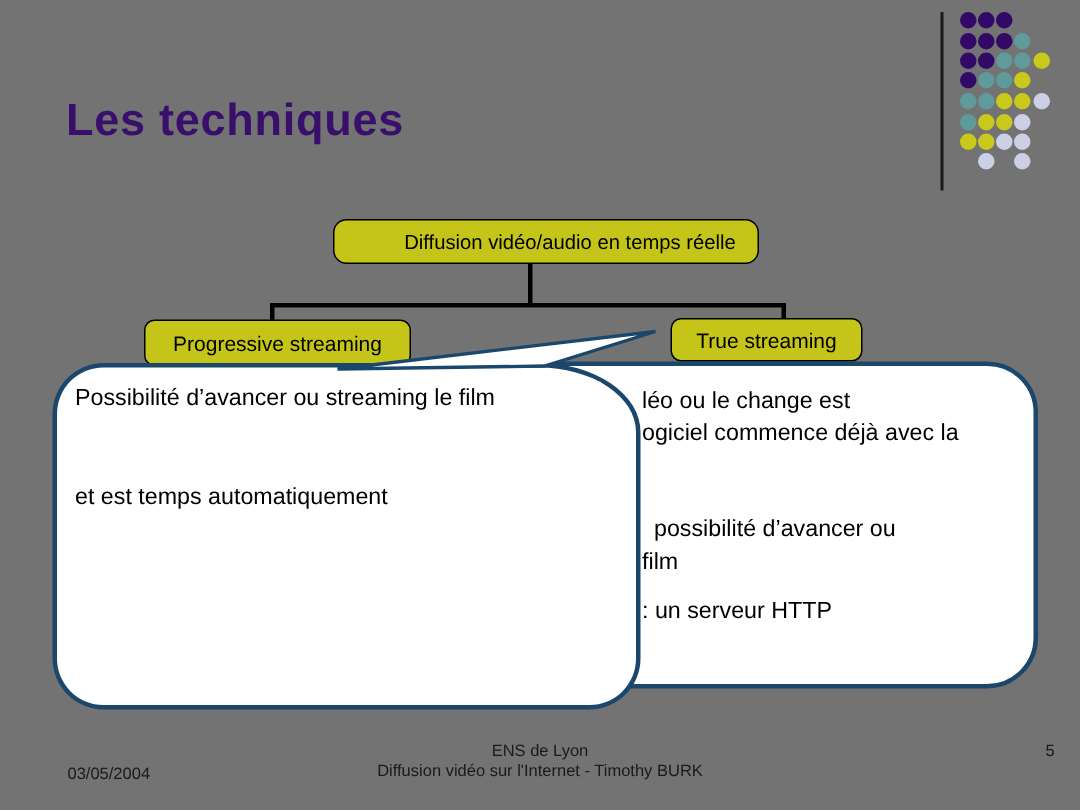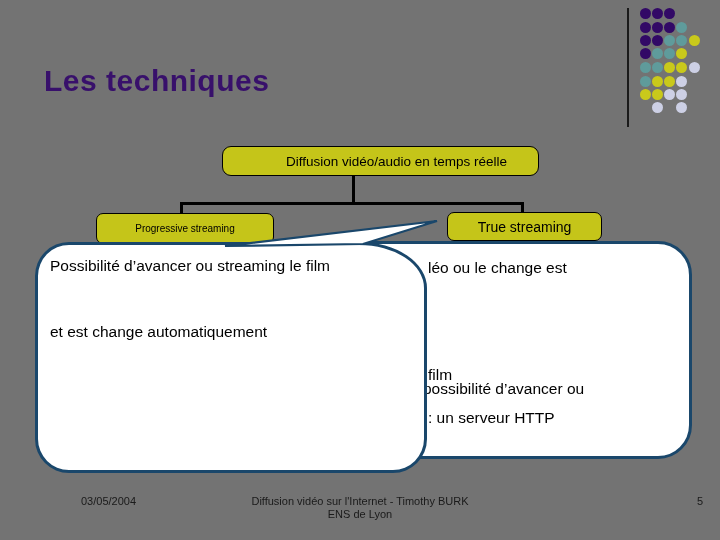--- a/index.html
+++ b/index.html
@@ -14,55 +14,55 @@
   }
   
   .deco-line { position:absolute; left:627px; top:8px; width:2px; height:119px; background:#1a1a1a; }
   .dot { position:absolute; width:11px; height:11px; border-radius:50%; }
   
   .node {
     position:absolute; background:#C5C519; border:1.5px solid #000;
     display:flex; align-items:center; justify-content:center;
     color:#000; z-index:1; box-sizing:border-box;
   }
-  .node-root { left:222px; top:146px; width:317px; height:30px; border-radius:9px; font-size:13.5px;padding-left:32px; }
-  .node-prog { left:96px;  top:213px; width:178px; height:31px; border-radius:7px; font-size:10px; }
-  .node-true { left:447px; top:212px; width:155px; height:29px; border-radius:7px; font-size:14px; }
+  .node-root { left:222px; top:146px; width:284px; height:30px; border-radius:9px; font-size:13.5px;padding-left:32px; }
+  .node-prog { left:96px;  top:213px; width:178px; height:31px; border-radius:7px; font-size:14px; }
+  .node-true { left:447px; top:212px; width:128px; height:29px; border-radius:7px; font-size:14px; }
   
   .conn { position:absolute; background:#000; z-index:1; }
   .conn-stem { left:352px; top:176px; width:3px; height:27px; }
   .conn-bar  { left:180px; top:202px; width:344px; height:3px; }
   .conn-dl   { left:180px; top:202px; width:3px; height:12px; }
   .conn-dr   { left:521px; top:202px; width:3px; height:11px; }
   
   .callout {
     position:absolute; background:#fff; border:3px solid #1A476B;
     border-radius:34px; box-sizing:border-box;
   }
   .callout-right { left:308px; top:241px; width:384px; height:218px; z-index:2; }
   .callout-left  { left:35px;  top:242px; width:392px; height:231px; z-index:4;
                    border-top-right-radius:68px 46px; }
   .txt { position:absolute; font-size:15.5px; color:#000; line-height:1; white-space:nowrap; }
   .rc  { z-index:3; }
   .lc  { z-index:5; }
   .rc1 { left:428px; top:260px; }
   .rc2 { left:428px; top:281px; }
-  .rc3 { left:423px; top:345px;margin-top:36px; }
+  .rc3 { left:436px; top:345px; }
   .rc4 { left:428px; top:367px; }
-  .rc5 { left:428px; top:410px; }
+  .rc5 { left:428px; top:400px; }
   .lc1 { left:50px; top:258px; }
   .lc2 { left:50px; top:302px; }
   .lc3 { left:50px; top:324px; }
   .lc4 { left:50px; top:365px; }
   .lc5 { left:50px; top:387px; }
   
   .tails { position:absolute; left:0; top:0; z-index:6; pointer-events:none; }
   
   .footer-item { position:absolute; font-size:11px; color:#1a1a1a; }
-  .footer-date { left:45px; top:495px;margin-left:36px; }
+  .footer-date { left:45px; top:510px; }
   .footer-credit { left:0; top:495px; width:720px; text-align:center; line-height:13px; }
   .footer-page { left:690px; top:495px; width:20px; text-align:center; }
 </style>
 </head>
 <body>
 
 <div class="slide">
 
   <div class="title">Les techniques</div>
 
@@ -80,36 +80,37 @@
 
   <div class="node node-prog">
     <span>Progressive streaming</span>
   </div>
   <div class="node node-true">
     <span>True streaming</span>
   </div>
 
   <div class="callout callout-right"></div>
   <div class="txt rc rc1">léo ou le change est</div>
+  <div class="txt rc rc2">ogiciel commence déjà avec la</div>
   <div class="txt rc rc3">possibilité d’avancer ou</div>
   <div class="txt rc rc4">film</div>
   <div class="txt rc rc5">: un serveur HTTP</div>
 
   <div class="callout callout-left"></div>
   <div class="txt lc lc1">Possibilité d’avancer ou streaming le film</div>
-  <div class="txt lc lc3">et est change automatiquement</div>
+  <div class="txt lc lc3">et est temps automatiquement</div>
 
   <svg class="tails" width="720" height="540">
     <path d="M 225 246 L 437 221 L 363 244 Z" fill="#ffffff" stroke="#1A476B" stroke-width="2.2" stroke-linejoin="miter"></path>
   </svg>
 
   <div class="footer-item footer-date">03/05/2004</div>
   <div class="footer-item footer-credit">
+    <div>ENS de Lyon</div>
     <div>Diffusion vidéo sur l'Internet -  Timothy BURK</div>
-    <div>ENS de Lyon</div>
   </div>
   <div class="footer-item footer-page">5</div>
 
 <div class="dot" style="left: 640px; top: 8px; background: rgb(50, 9, 102);"></div>
     <div class="dot" style="left: 652px; top: 8px; background: rgb(50, 9, 102);"></div>
     <div class="dot" style="left: 664px; top: 8px; background: rgb(50, 9, 102);"></div>
     <div class="dot" style="left: 640px; top: 22px; background: rgb(50, 9, 102);"></div>
     <div class="dot" style="left: 652px; top: 22px; background: rgb(50, 9, 102);"></div>
     <div class="dot" style="left: 664px; top: 22px; background: rgb(50, 9, 102);"></div>
     <div class="dot" style="left: 676px; top: 22px; background: rgb(95, 155, 155);"></div>

